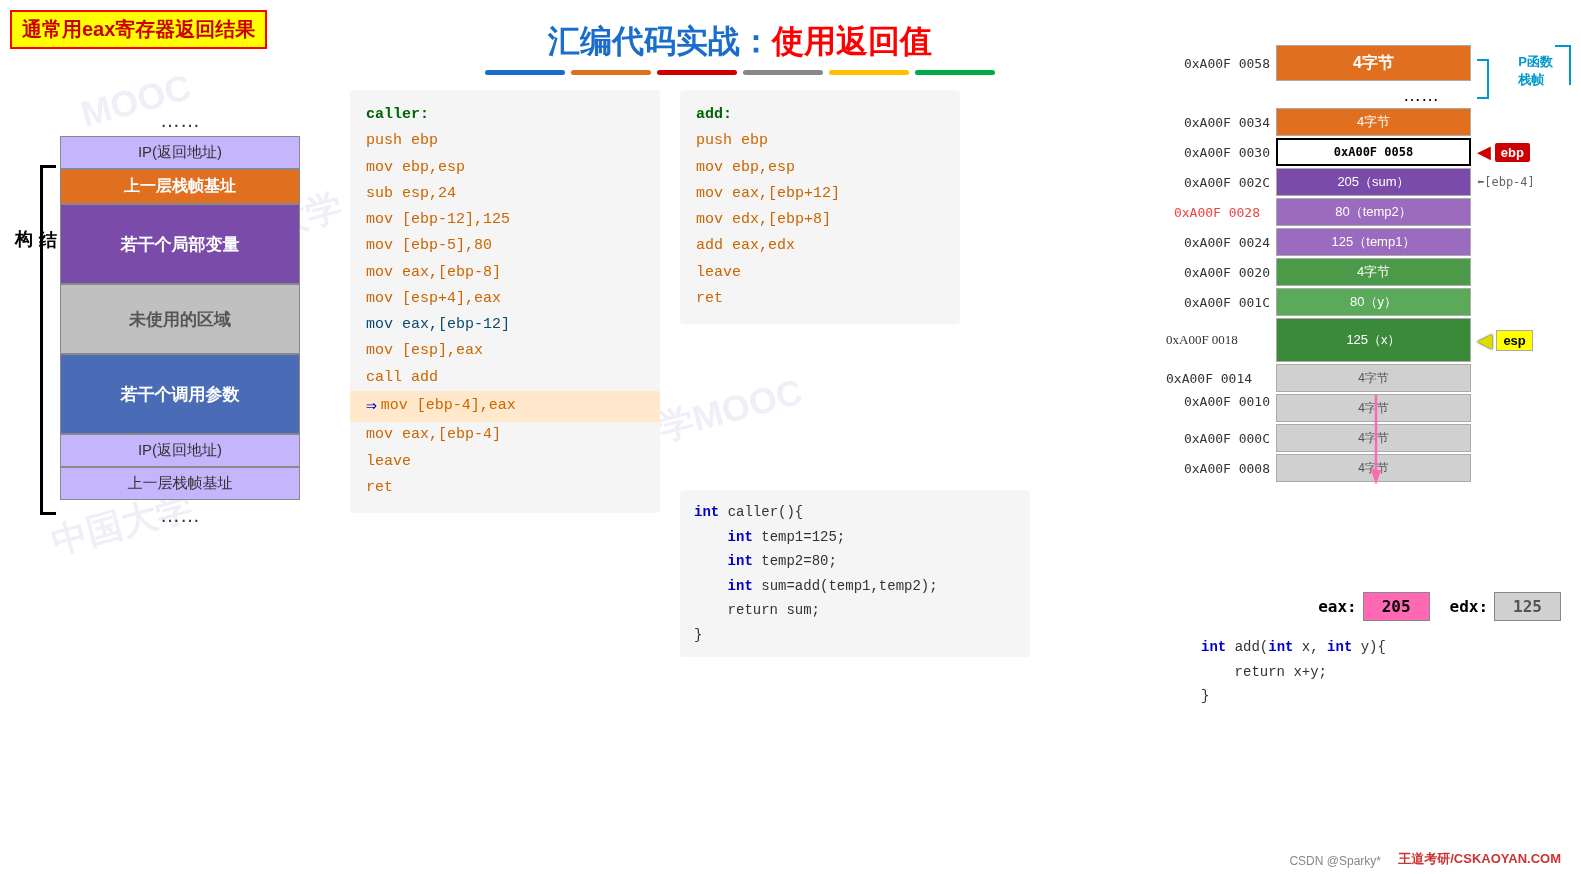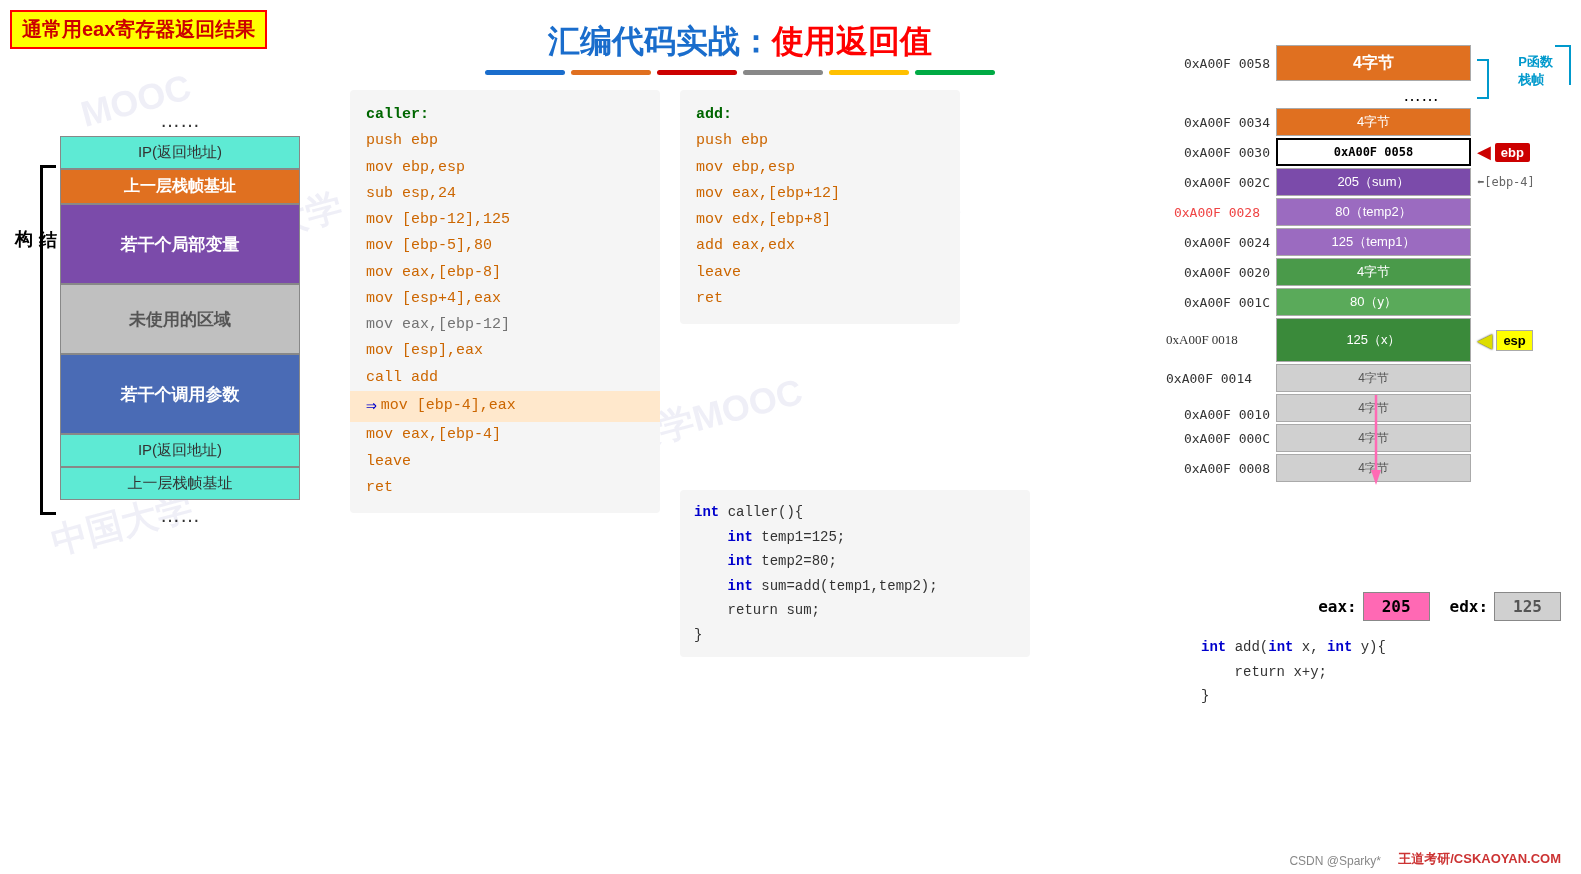--- a/index.html
+++ b/index.html
@@ -55,21 +55,21 @@
     .title-bar {
       height: 5px;
       width: 80px;
       border-radius: 3px;
     }
     .stack-row {
       border: 1.5px solid #888;
       text-align: center;
       font-size: 15px;
       padding: 6px 4px;
-      background: #5eead4;
+      background: #c4b5fd;
       color: #333;
       position: relative;
     }
     .stack-row.orange-bg {
       background: #e07020;
       color: #fff;
       font-size: 16px;
       font-weight: bold;
     }
     .stack-row.purple-bg {
@@ -172,21 +172,21 @@
   <div style="position:absolute;top:90px;left:350px;width:310px;background:#f5f5f5;border-radius:4px;padding:12px 16px;">
     <div style="font-family:'Courier New',monospace;font-size:15px;line-height:1.75;">
       <div><span style="color:#006600;font-weight:bold;">caller:</span></div>
       <div><span style="color:#cc6600;">push ebp</span></div>
       <div><span style="color:#cc6600;">mov  ebp,esp</span></div>
       <div><span style="color:#cc6600;">sub  esp,24</span></div>
       <div><span style="color:#cc6600;">mov  [ebp-12],125</span></div>
       <div><span style="color:#cc6600;">mov  [ebp-5],80</span></div>
       <div><span style="color:#cc6600;">mov  eax,[ebp-8]</span></div>
       <div><span style="color:#cc6600;">mov  [esp+4],eax</span></div>
-      <div><span style="color:#737373;">mov  eax,[ebp-12]</span></div>
+      <div><span style="color:#0c4a6e;">mov  eax,[ebp-12]</span></div>
       <div><span style="color:#cc6600;">mov  [esp],eax</span></div>
       <div><span style="color:#cc6600;">call add</span></div>
       <div style="background:#ffe8cc;margin:0 -16px;padding:0 16px;display:flex;align-items:center;">
         <span style="color:#0000cc;font-size:18px;margin-right:4px;">⇒</span>
         <span style="color:#cc6600;">mov  [ebp-4],eax</span>
       </div>
       <div><span style="color:#cc6600;">mov  eax,[ebp-4]</span></div>
       <div><span style="color:#cc6600;">leave</span></div>
       <div><span style="color:#cc6600;">ret</span></div>
     </div>
@@ -280,21 +280,21 @@
         <span style="font-size:20px;color:#dddd00;text-shadow:0 0 2px #000;">◀</span>
         <span style="background:#ffff00;color:#000;padding:2px 6px;font-weight:bold;font-size:13px;border:1px solid #aaa;">esp</span>
       </div>
     </div>
 
     <div style="display:flex;align-items:center;margin-bottom:2px;">
       <div style="font-size:13px;color:#333;width:110px;text-align:left;padding-right:6px;font-family:monospace;">0xA00F 0014</div>
       <div style="width:195px;height:28px;background:#d0d0d0;display:flex;align-items:center;justify-content:center;font-size:12px;color:#555;border:1px solid #aaa;">4字节</div>
     </div>
 
-    <div style="display:flex;align-items:flex-end;margin-bottom:2px;">
+    <div style="display:flex;align-items:flex-start;margin-bottom:2px;">
       <div style="font-size:13px;color:#333;width:110px;text-align:right;padding-right:6px;font-family:monospace;">0xA00F 0010</div>
       <div style="width:195px;height:28px;background:#d0d0d0;display:flex;align-items:center;justify-content:center;font-size:12px;color:#555;border:1px solid #aaa;">4字节</div>
     </div>
 
     <div style="display:flex;align-items:center;margin-bottom:2px;">
       <div style="font-size:13px;color:#333;width:110px;text-align:right;padding-right:6px;font-family:monospace;">0xA00F 000C</div>
       <div style="width:195px;height:28px;background:#d0d0d0;display:flex;align-items:center;justify-content:center;font-size:12px;color:#555;border:1px solid #aaa;">4字节</div>
     </div>
 
     <div style="display:flex;align-items:center;margin-bottom:2px;">

